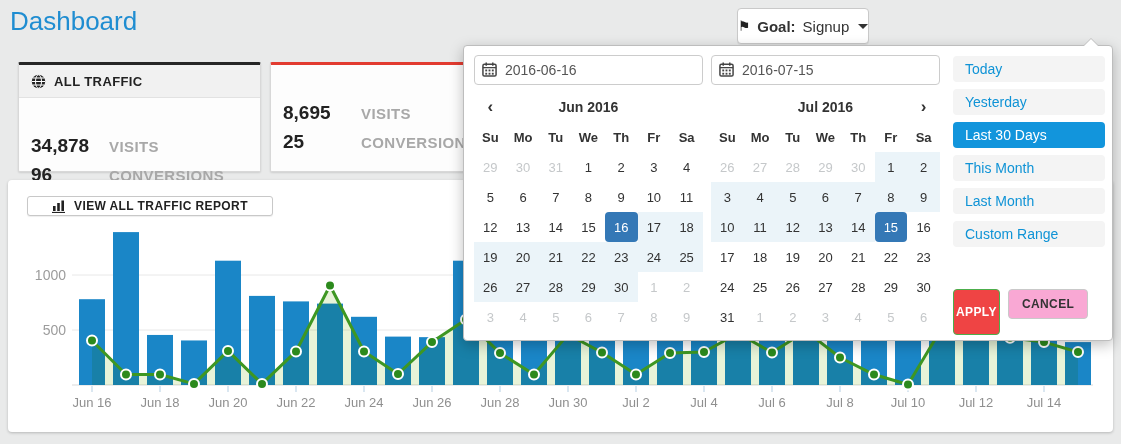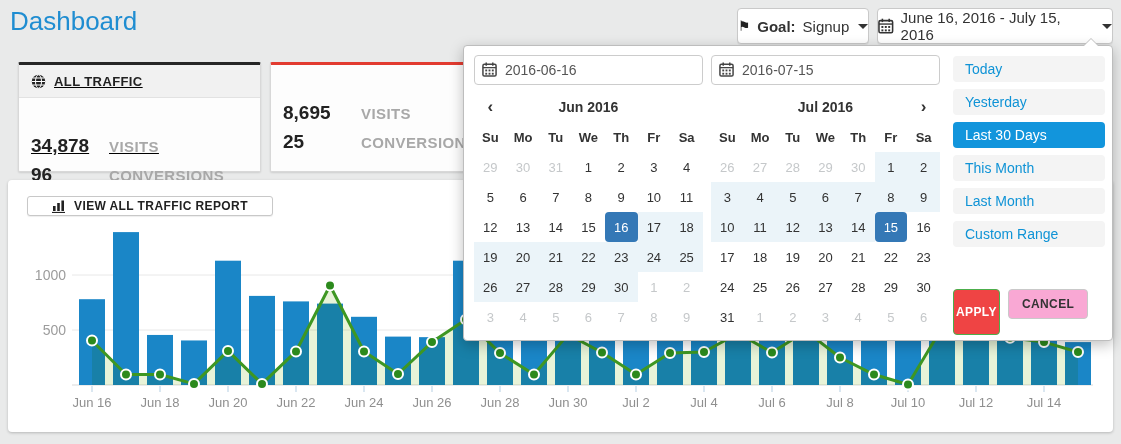--- a/index.html
+++ b/index.html
@@ -79,40 +79,22 @@
 
   <h1 class="page-title">Dashboard</h1>
 
   <div class="hdr-btn goal-btn">
     <span class="flag-glyph">⚑</span>
     <span class="bold">Goal:</span>
     <span>Signup</span>
     <span class="caret"></span>
   </div>
 
-  <div class="hdr-btn date-btn">
-    <svg width="16" height="16" viewBox="0 0 16 16">
-      <rect x="1" y="2.5" width="14" height="12.5" rx="1.5" fill="none" stroke="#333" stroke-width="1.6"></rect>
-      <line x1="4.5" y1="0.5" x2="4.5" y2="4" stroke="#333" stroke-width="1.6"></line>
-      <line x1="11.5" y1="0.5" x2="11.5" y2="4" stroke="#333" stroke-width="1.6"></line>
-      <line x1="1" y1="6" x2="15" y2="6" stroke="#333" stroke-width="1.4"></line>
-      <g fill="#333">
-          <rect x="3.5" y="8" width="2" height="2"></rect>
-          <rect x="7" y="8" width="2" height="2"></rect>
-          <rect x="10.5" y="8" width="2" height="2"></rect>
-      <rect x="3.5" y="11.5" width="2" height="2"></rect>
-          <rect x="7" y="11.5" width="2" height="2"></rect>
-          <rect x="10.5" y="11.5" width="2" height="2"></rect>
-        </g>
-    </svg>
-    <span>June 16, 2016 - July 15, 2016</span>
-    <span class="caret"></span>
-  </div>
-
-  <div class="card card-1" style="border-top-color: rgb(38, 38, 38); text-decoration: underline;">
+
+  <div class="card card-1" style="border-top-color: rgb(38, 38, 38);">
     <div class="card-hd">
       <svg width="15" height="15" viewBox="0 0 15 15">
         <circle cx="7.5" cy="7.5" r="6.7" fill="#222"></circle>
         <ellipse cx="7.5" cy="7.5" rx="3" ry="6.7" fill="none" stroke="#fff" stroke-width="1"></ellipse>
         <line x1="0.8" y1="7.5" x2="14.2" y2="7.5" stroke="#fff" stroke-width="1"></line>
         <line x1="1.8" y1="4" x2="13.2" y2="4" stroke="#fff" stroke-width="1"></line>
         <line x1="1.8" y1="11" x2="13.2" y2="11" stroke="#fff" stroke-width="1"></line>
       </svg>
       <span>ALL TRAFFIC</span>
     </div>

